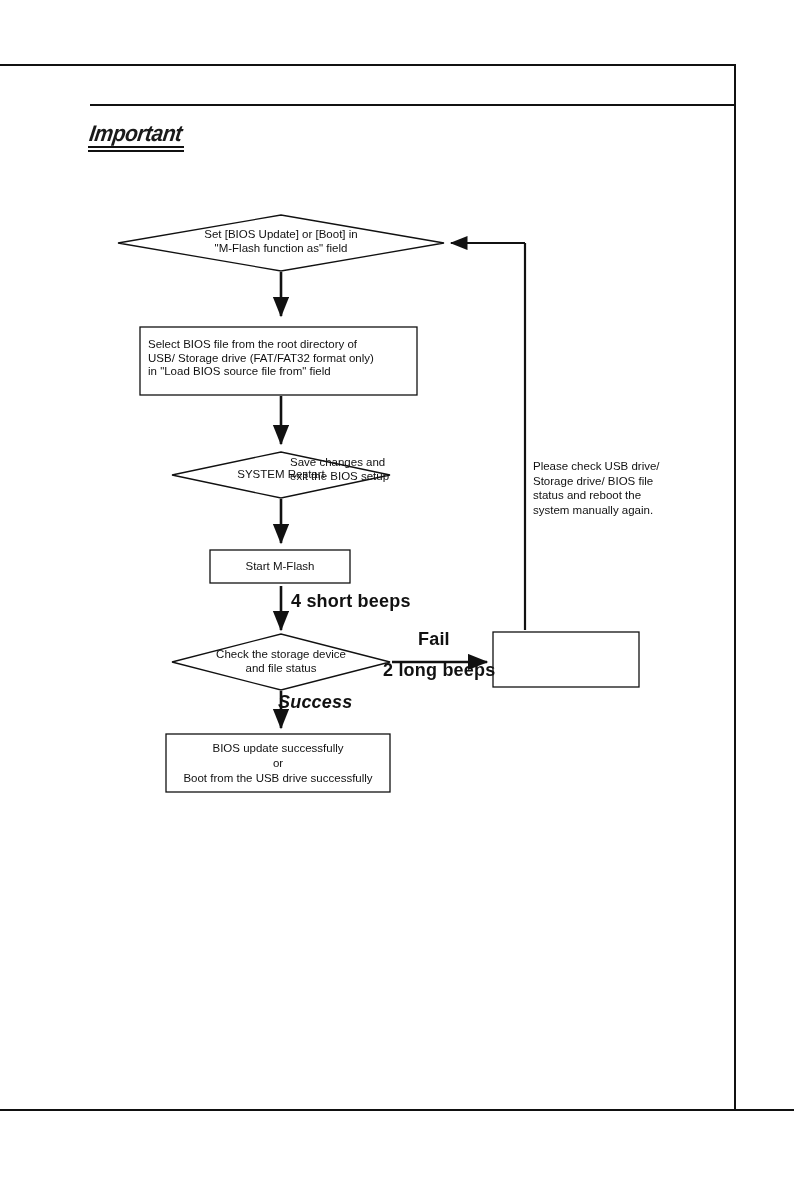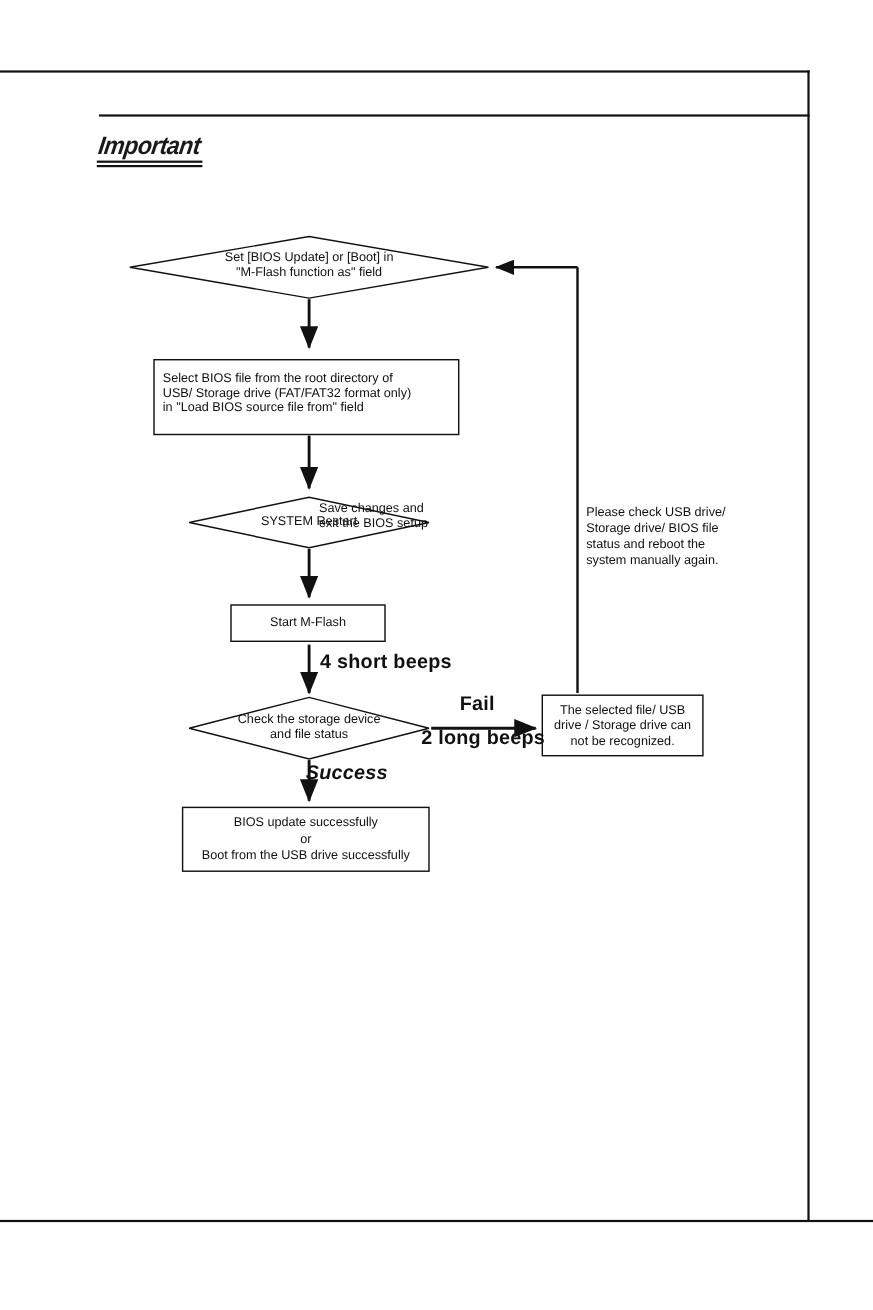--- a/index.html
+++ b/index.html
@@ -96,23 +96,20 @@
 USB/ Storage drive (FAT/FAT32 format only)
 in "Load BIOS source file from" field</div>
 
   <div class="node-text" style="left:196px;top:468px;width:170px;">SYSTEM Restart</div>
 
   <div class="node-text" style="left:212px;top:560px;width:136px;">Start M-Flash</div>
 
   <div class="node-text" style="left:181px;top:648px;width:200px;">Check the storage device
 and file status</div>
 
-  <div class="node-text" style="left:496px;top:639px;width:140px;line-height:14px;">The selected file/ USB
-drive / Storage drive can
-not be recognized.</div>
 
   <div class="node-text" style="left:170px;top:741px;width:216px;line-height:15px;">BIOS update successfully
 or
 Boot from the USB drive successfully</div>
 
   <div class="edge-label" style="left:290px;top:412px;width:170px;white-space:pre-line;margin-top:44px;">Save changes and
 exit the BIOS setup</div>
 
   <div class="edge-label bold" style="left:291px;top:595px;">4 short beeps</div>
 

